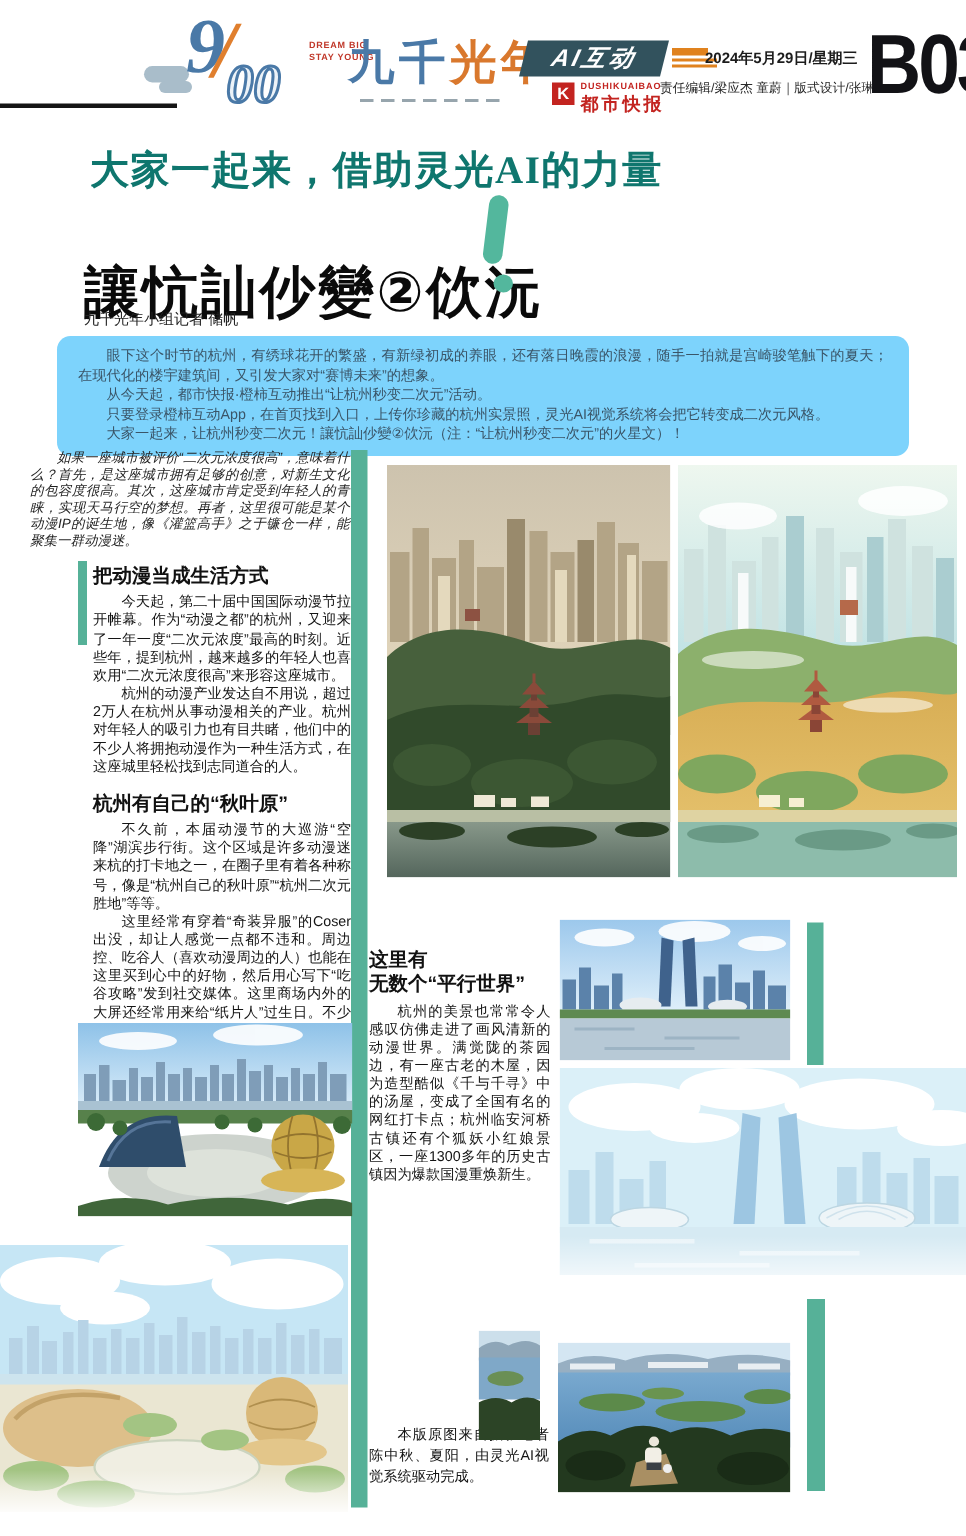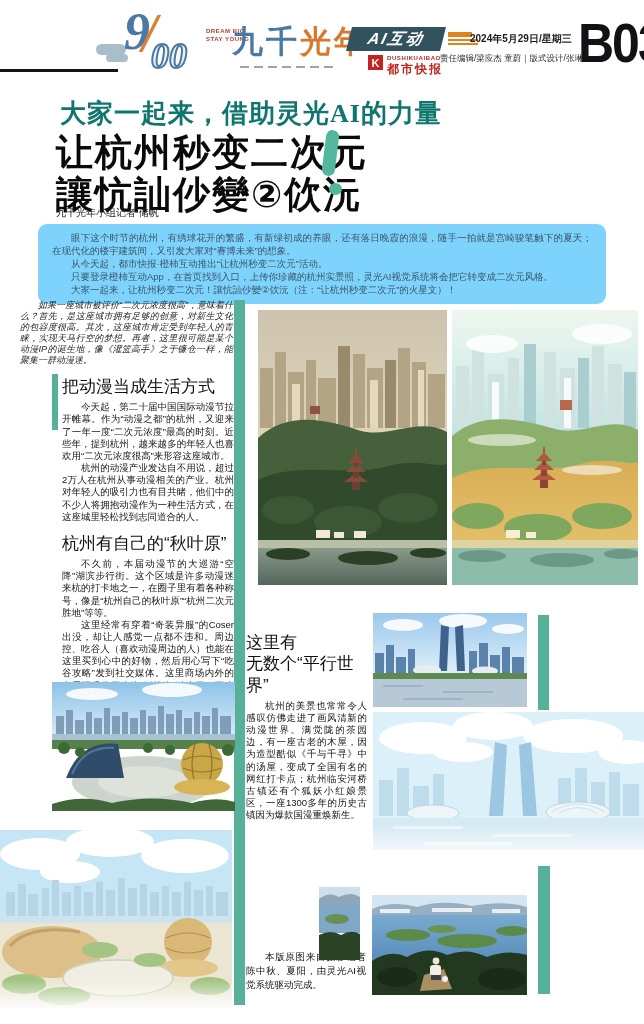--- a/index.html
+++ b/index.html
@@ -48,21 +48,21 @@
   .leadbox{left:38px;top:224px;width:540px;background:#7dd3fc;border-radius:9px;
            padding:7px 14px 7px 14px;color:#3a5568;}
   .leadbox p{margin:0;font-size:9.5px;line-height:1.38;text-indent:2em;
            text-align:justify;word-break:break-all;}
   
   .teal{background:#56b198;}
   .intro{left:20px;top:300px;width:213px;font-size:9px;line-height:1.23;font-style:italic;
          color:#1f1f1f;text-align:justify;word-break:break-all;text-indent:2em;margin:0;}
   .colL{left:62px;top:376px;width:172px;}
   .colM{left:246px;top:632px;width:121px;}
-  .colhead{font-size:17px;font-weight:400;color:#111;margin:0 0 4px 0;line-height:1.25;}
+  .colhead{font-size:13px;font-weight:700;color:#111;margin:0 0 4px 0;line-height:1.25;}
   .colL p,.colM p{margin:0 0 0 0;font-size:9.5px;line-height:1.28;color:#141414;
          text-align:justify;word-break:break-all;text-indent:2em;}
   .gap{height:10px;}
   .caption{left:246px;top:950px;width:120px;font-size:9.5px;line-height:1.45;color:#141414;
          text-align:justify;word-break:break-all;text-indent:2em;margin:0;}
   
   .ph{overflow:hidden;} .ph svg{display:block;width:100%;height:100%;}
 </style>
 </head>
 <body>
@@ -104,21 +104,20 @@
       <i style="width:30px;height:2px;"></i>
   </div>
   <div class="abs kbox">K</div>
   <div class="abs pinyin">DUSHIKUAIBAO</div>
   <div class="abs paper">都市快报</div>
   <div class="abs m-date">2024年5月29日/星期三</div>
   <div class="abs m-eds">责任编辑/梁应杰 童蔚｜版式设计/张琳</div>
   <div class="abs b03">B03</div>
 
   <div class="abs kicker">大家一起来，借助灵光AI的力量</div>
-  <div class="abs head1">让杭州秒变二次元</div>
   <div class="abs head2">讓忼訕仯變②佽沅</div>
   <div class="abs exbar"></div>
   <div class="abs exdot"></div>
   <div class="abs byline">九千光年小组记者 储帆</div>
 
   <div class="abs leadbox">
     <p>眼下这个时节的杭州，有绣球花开的繁盛，有新绿初成的养眼，还有落日晚霞的浪漫，随手一拍就是宫崎骏笔触下的夏天；在现代化的楼宇建筑间，又引发大家对“赛博未来”的想象。</p>
     <p>从今天起，都市快报·橙柿互动推出“让杭州秒变二次元”活动。</p>
     <p>只要登录橙柿互动App，在首页找到入口，上传你珍藏的杭州实景照，灵光AI视觉系统将会把它转变成二次元风格。</p>
     <p>大家一起来，让杭州秒变二次元！讓忼訕仯變②佽沅（注：“让杭州秒变二次元”的火星文）！</p>

